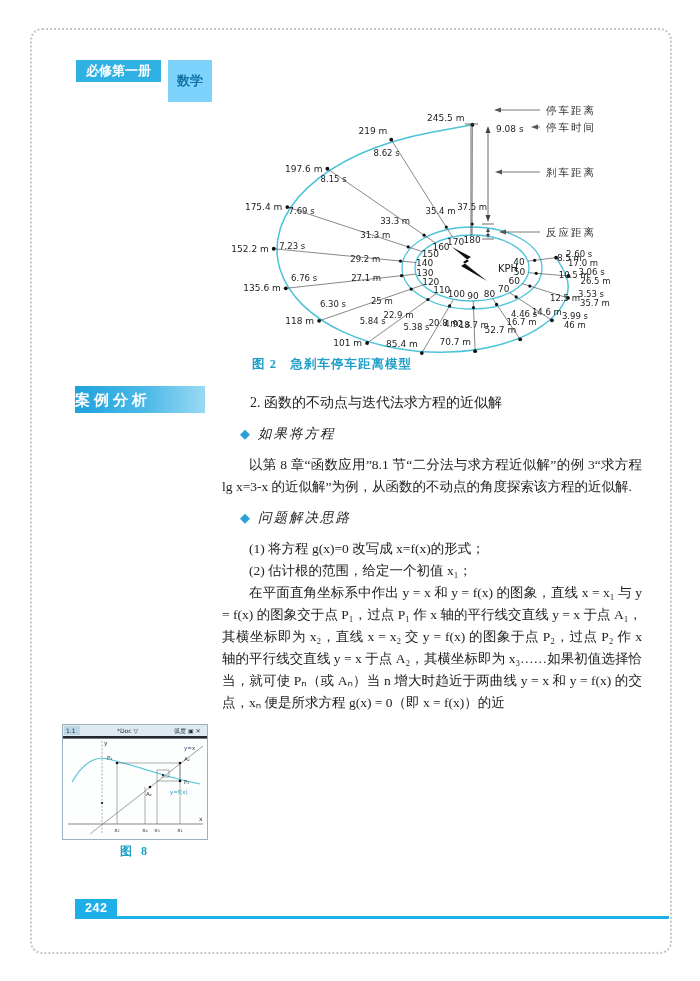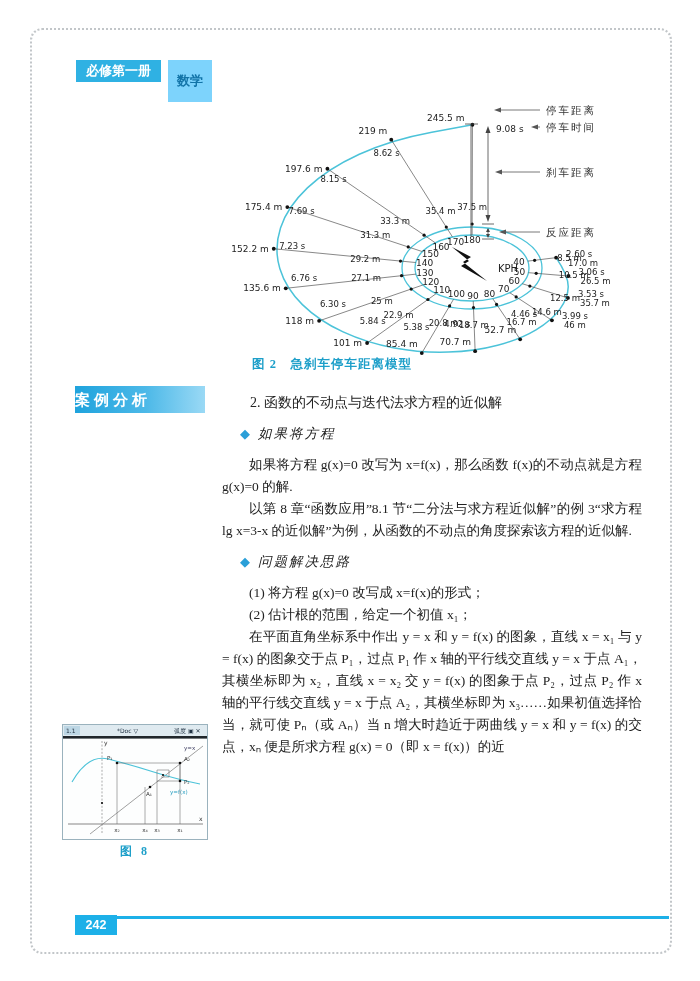--- a/index.html
+++ b/index.html
@@ -27,21 +27,21 @@
   .subhead{display:flex;align-items:center;margin:9px 0 9px 18px;}
   .subhead .dia{color:#2a9fd8;font-size:13px;margin-right:8px;font-family:"DejaVu Sans",sans-serif;}
   .subhead .sh-txt{font-style:italic;font-size:13.5px;letter-spacing:2px;}
   .para{text-indent:2em;margin:0;}
   
   #fig3{position:absolute;left:62px;top:724px;width:146px;height:116px;}
   #fig3-caption{position:absolute;left:62px;top:843px;width:146px;text-align:center;
         color:#1d9fc9;font-size:12px;font-weight:bold;letter-spacing:3px;}
   
   #page-num{position:absolute;left:75px;top:899px;width:42px;height:20px;line-height:20px;text-align:center;
-        background:#1db0e8;color:#fff;font-family:Liberation Sans, sans-serif;font-size:12.5px;font-weight:bold;margin-top:16px;}
+        background:#1db0e8;color:#fff;font-family:Liberation Mono, monospace;font-size:12.5px;font-weight:bold;}
   #footer-line{position:absolute;left:117px;top:916px;width:552px;height:3px;background:#1db0e8;}
   svg text{font-family:"DejaVu Sans",sans-serif;}
 </style>
 </head>
 <body>
 
 <div id="page">
   <div id="border-frame"></div>
 
   <div id="edition-badge">必修第一册</div>
@@ -198,21 +198,20 @@
   <div id="fig2-caption">图 2　急刹车停车距离模型</div>
 
   <div id="case-badge">案例分析</div>
 
   <div id="body-col">
     <p class="sec-title">2. 函数的不动点与迭代法求方程的近似解</p>
     <div class="subhead">
       <span class="dia">◆</span>
       <span class="sh-txt">如果将方程</span>
     </div>
-    <p class="para">如果将方程 g(x)=0 改写为 x=f(x)，那么函数 f(x)的不动点就是方程 g(x)=0 的解.</p>
     <p class="para">以第 8 章“函数应用”8.1 节“二分法与求方程近似解”的例 3“求方程 lg x=3-x 的近似解”为例，从函数的不动点的角度探索该方程的近似解.</p>
     <div class="subhead">
       <span class="dia">◆</span>
       <span class="sh-txt">问题解决思路</span>
     </div>
     <p class="para">(1) 将方程 g(x)=0 改写成 x=f(x)的形式；</p>
     <p class="para">(2) 估计根的范围，给定一个初值 x₁；</p>
     <p class="para">在平面直角坐标系中作出 y = x 和 y = f(x) 的图象，直线 x = x₁ 与 y = f(x) 的图象交于点 P₁，过点 P₁ 作 x 轴的平行线交直线 y = x 于点 A₁，其横坐标即为 x₂，直线 x = x₂ 交 y = f(x) 的图象于点 P₂，过点 P₂ 作 x 轴的平行线交直线 y = x 于点 A₂，其横坐标即为 x₃……如果初值选择恰当，就可使 Pₙ（或 Aₙ）当 n 增大时趋近于两曲线 y = x 和 y = f(x) 的交点，xₙ 便是所求方程 g(x) = 0（即 x = f(x)）的近</p>
   </div>
 

